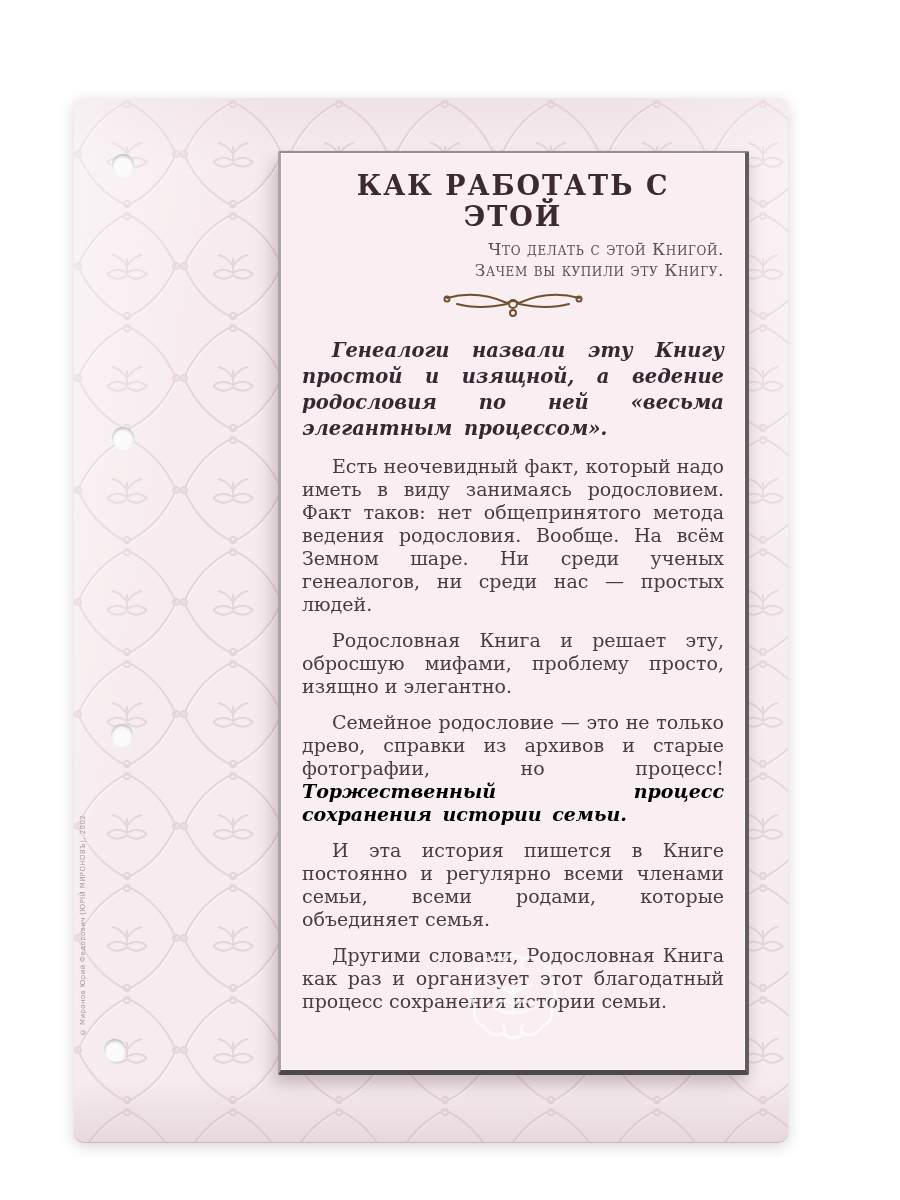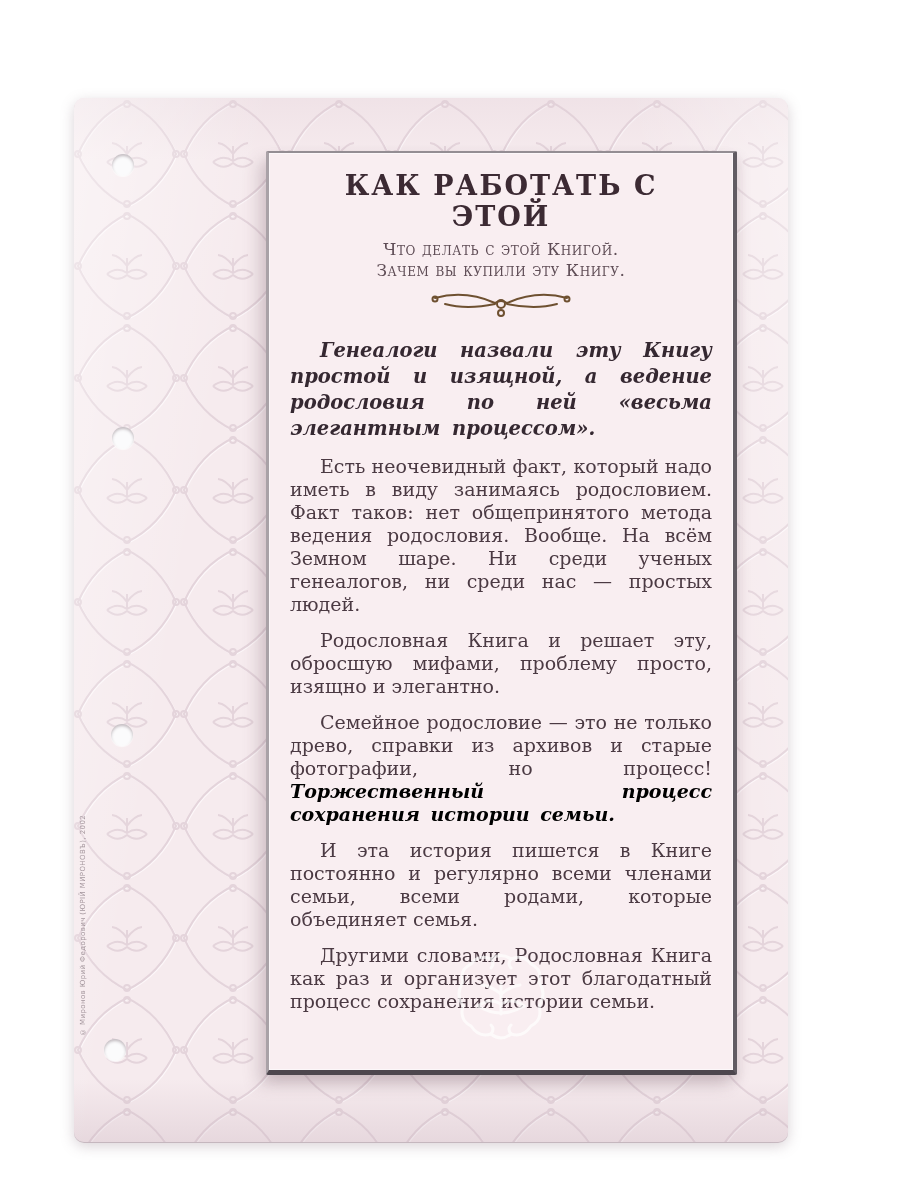--- a/index.html
+++ b/index.html
@@ -28,37 +28,37 @@
   }
   .copyright-vertical{
     position:absolute;left:5px;top:778px;height:160px;
     writing-mode:vertical-rl;transform:rotate(180deg);
     font-family:"DejaVu Sans","Liberation Sans",sans-serif;
     font-size:7px;color:#a4969d;letter-spacing:.4px;white-space:nowrap;
   }
 
   
   .panel{
-    position:absolute;left:192px;top:53px;width:471px;height:924px;
+    position:absolute;left:204px;top:53px;width:471px;height:924px;
     background:#f9eef1;
     border-style:solid;
     border-color:#948d93 #615b62 #4d474e #a9a2a7;
     border-width:2px 4px 5px 3px;
     border-radius:2px;
     box-shadow:inset 0 0 0 1px rgba(255,255,255,.55),
                -8px 10px 16px rgba(105,78,92,.22),
                3px 6px 12px rgba(105,78,92,.14);
   }
   .panel-inner{position:relative;width:100%;height:100%;padding:17px 21px 0 21px;overflow:hidden;}
 
   .title{margin:0;text-align:center;color:#3c2a33;font-weight:700;
     font-size:27px;line-height:31px;letter-spacing:2px;}
   .title span{display:block;}
 
-  .subtitle{margin:7px 0 0 0;text-align:center;color:#5f4d56;
+  .subtitle{margin:7px 0 0 0;text-align:right;color:#5f4d56;
     font-variant-caps:small-caps;font-size:17px;line-height:20.5px;letter-spacing:.6px;}
   .subtitle span{display:block;}
 
   .divider{display:block;margin:9px auto 0 auto;}
 
   .body-text{margin-top:15px;color:#4b3a43;font-size:19px;line-height:23px;text-align:justify;}
   .body-text p.para{margin:0 0 13px 0;text-indent:30px;}
   .body-text p.emph{font-weight:700;font-style:italic;color:#352831;
     font-size:19.5px;line-height:26px;word-spacing:5px;}
   .body-text span.seg-emph{font-weight:700;font-style:italic;color:#000000;word-spacing:4px;}

